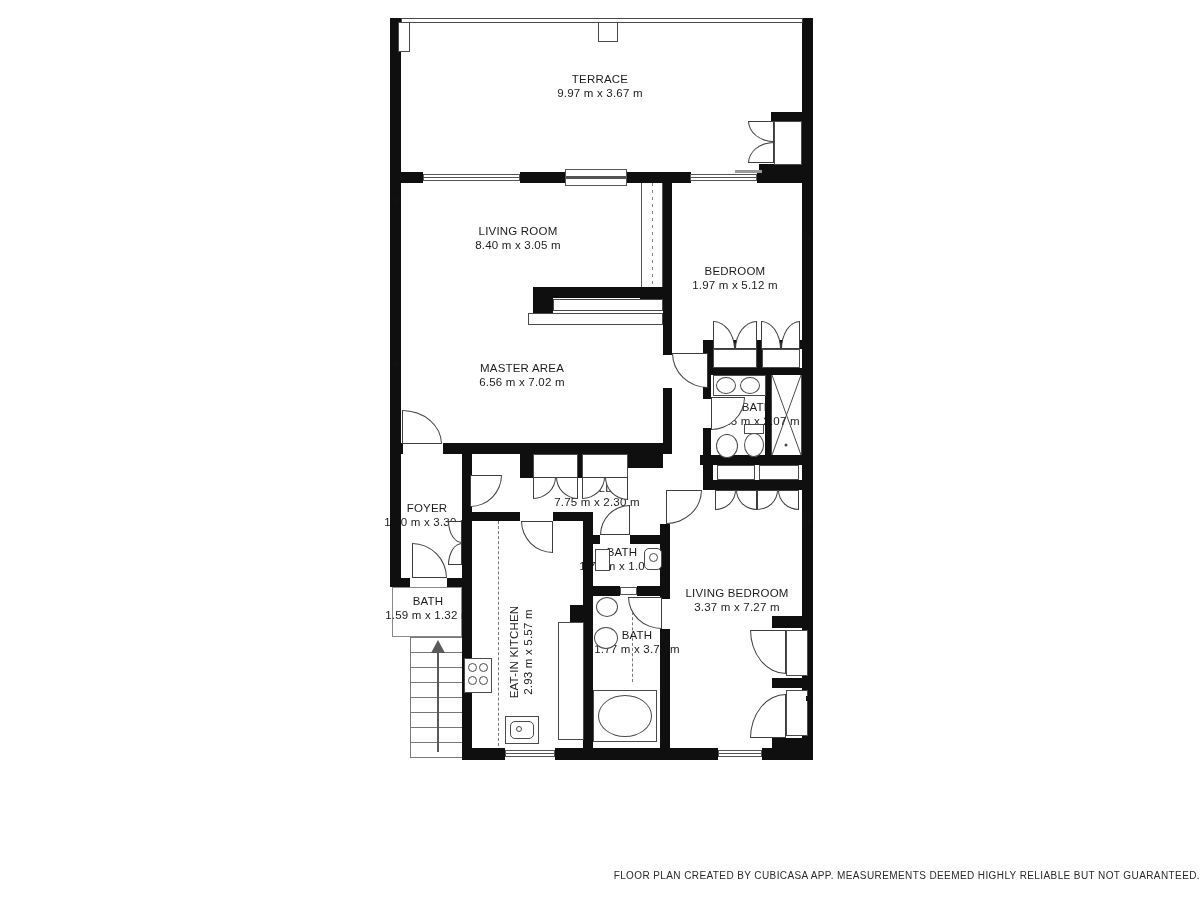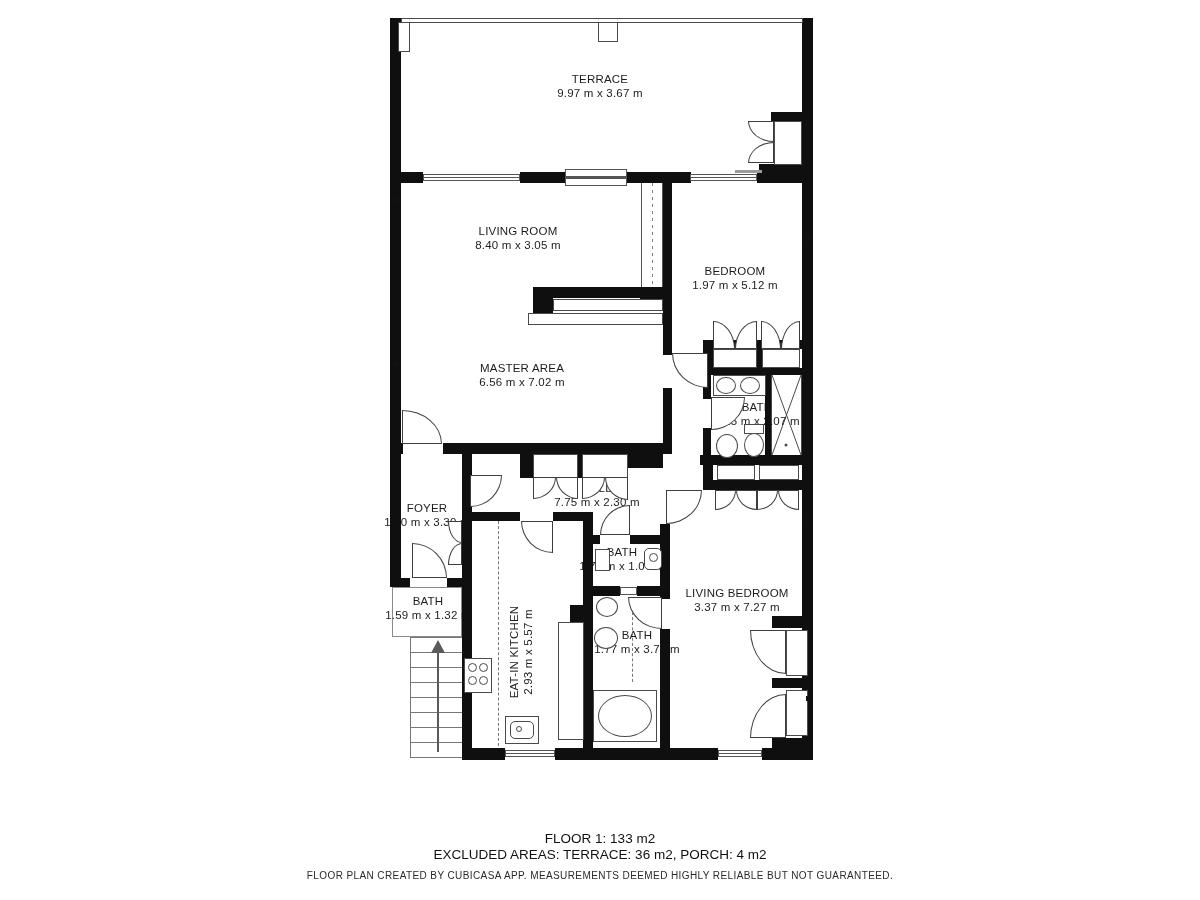--- a/index.html
+++ b/index.html
@@ -30,21 +30,21 @@
   .porch-box{position:absolute;left:392px;top:587px;width:70px;height:50px;box-sizing:border-box;border:1px solid #8a8a8a;}
   .arrow-shaft{position:absolute;left:437px;top:652px;width:2px;height:100px;background:#5a5a5a;}
   .arrow-head{position:absolute;left:431px;top:640px;width:0;height:0;
               border-left:7px solid transparent;border-right:7px solid transparent;border-bottom:13px solid #5a5a5a;}
   .shower{position:absolute;left:771px;top:374px;width:31px;height:82px;box-sizing:border-box;
           border:1px solid #4a4a4a;background:#fff;}
   .footer{position:absolute;left:0;width:1200px;text-align:center;color:#111;}
   .f-total{top:812px;font-size:15.5px;font-weight:bold;}
   .f-line{font-size:13.5px;}
   .f-floor{top:831px;} .f-excl{top:847px;}
-  .f-disc{top:870px;font-size:10px;letter-spacing:.4px;color:#2a2a2a;}
+  .f-disc{top:870px;font-size:10px;letter-spacing:.4px;color:#2a2a2a;text-align:right;}
 </style>
 </head>
 <body>
 
 <div class="page">
   <div class="plan" id="plan">
 
     <div class="channel"></div>
     <div class="porch-box"></div>
     <div class="stairs"></div>
@@ -227,16 +227,14 @@
       <div class="dash" style="left: 498px; top: 521px; width: 1px; height: 225px;"></div>
       <div class="dash" style="left: 632px; top: 612px; width: 1px; height: 70px;"></div>
       <div class="tick" style="left: 394px; top: 198px;"></div>
       <div class="tick" style="left: 394px; top: 362px;"></div>
       <div class="tick" style="left: 806px; top: 236px;"></div>
       <div class="tick" style="left: 806px; top: 518px;"></div>
       <div class="tick" style="left: 806px; top: 696px;"></div>
       <div class="gline" style="left: 735px; top: 170px; width: 27px; height: 3px;"></div>
     </div>
 
-  <div class="footer f-line f-floor">FLOOR 1: 133 m2</div>
-  <div class="footer f-line f-excl">EXCLUDED AREAS: TERRACE: 36 m2, PORCH: 4 m2</div>
   <div class="footer f-disc">FLOOR PLAN CREATED BY CUBICASA APP. MEASUREMENTS DEEMED HIGHLY RELIABLE BUT NOT GUARANTEED.</div>
 </div>
 
 </body></html>

